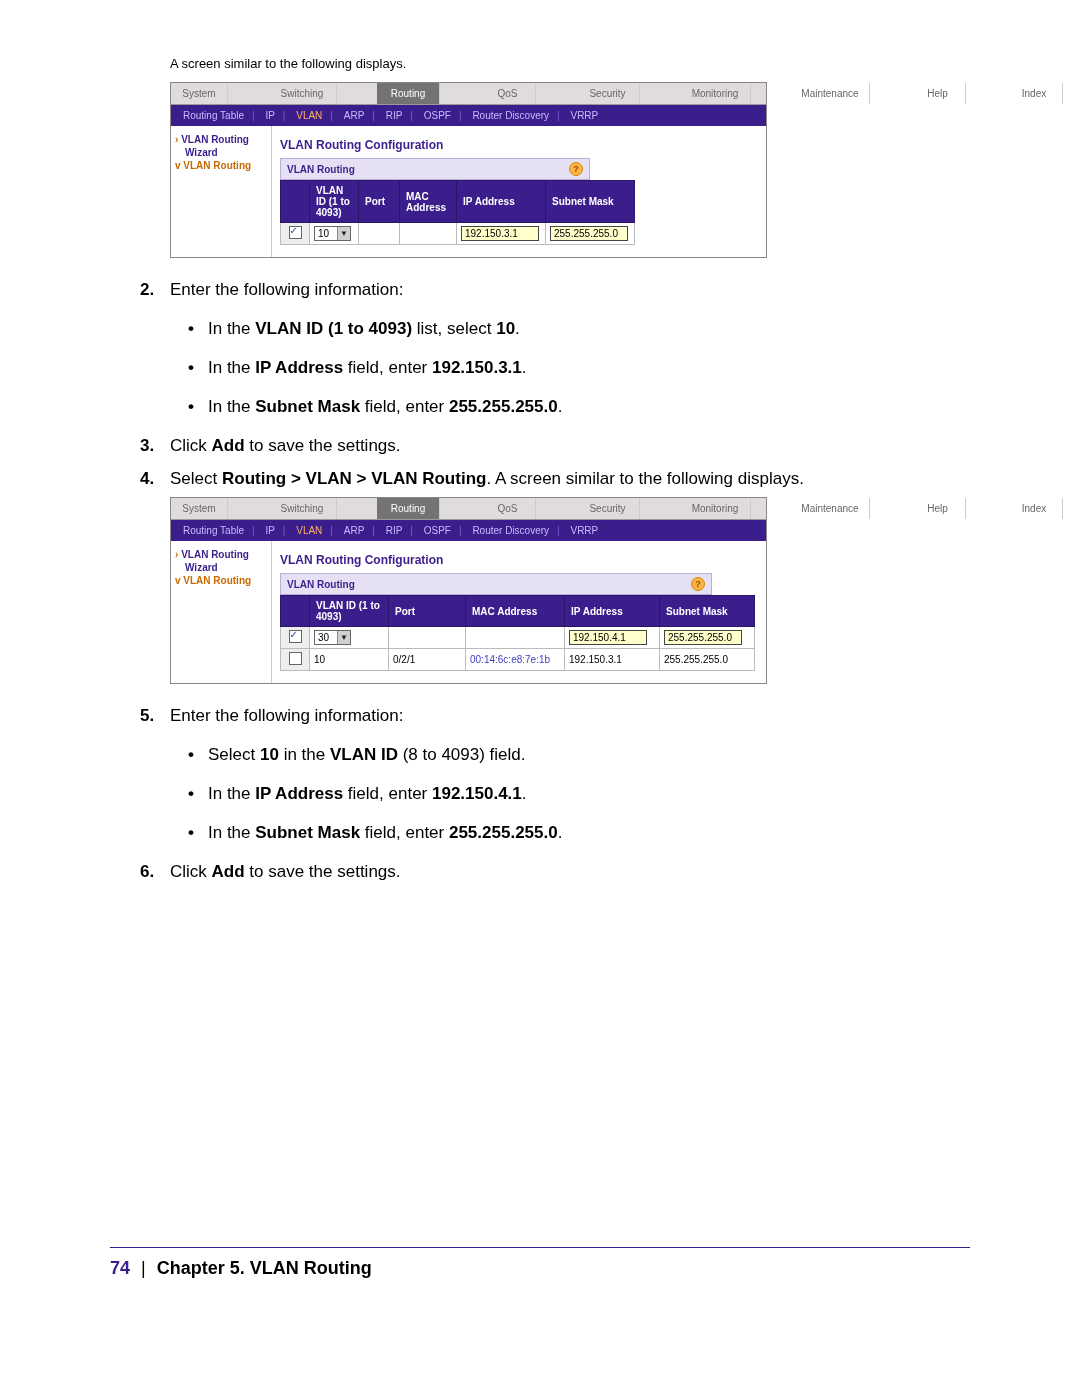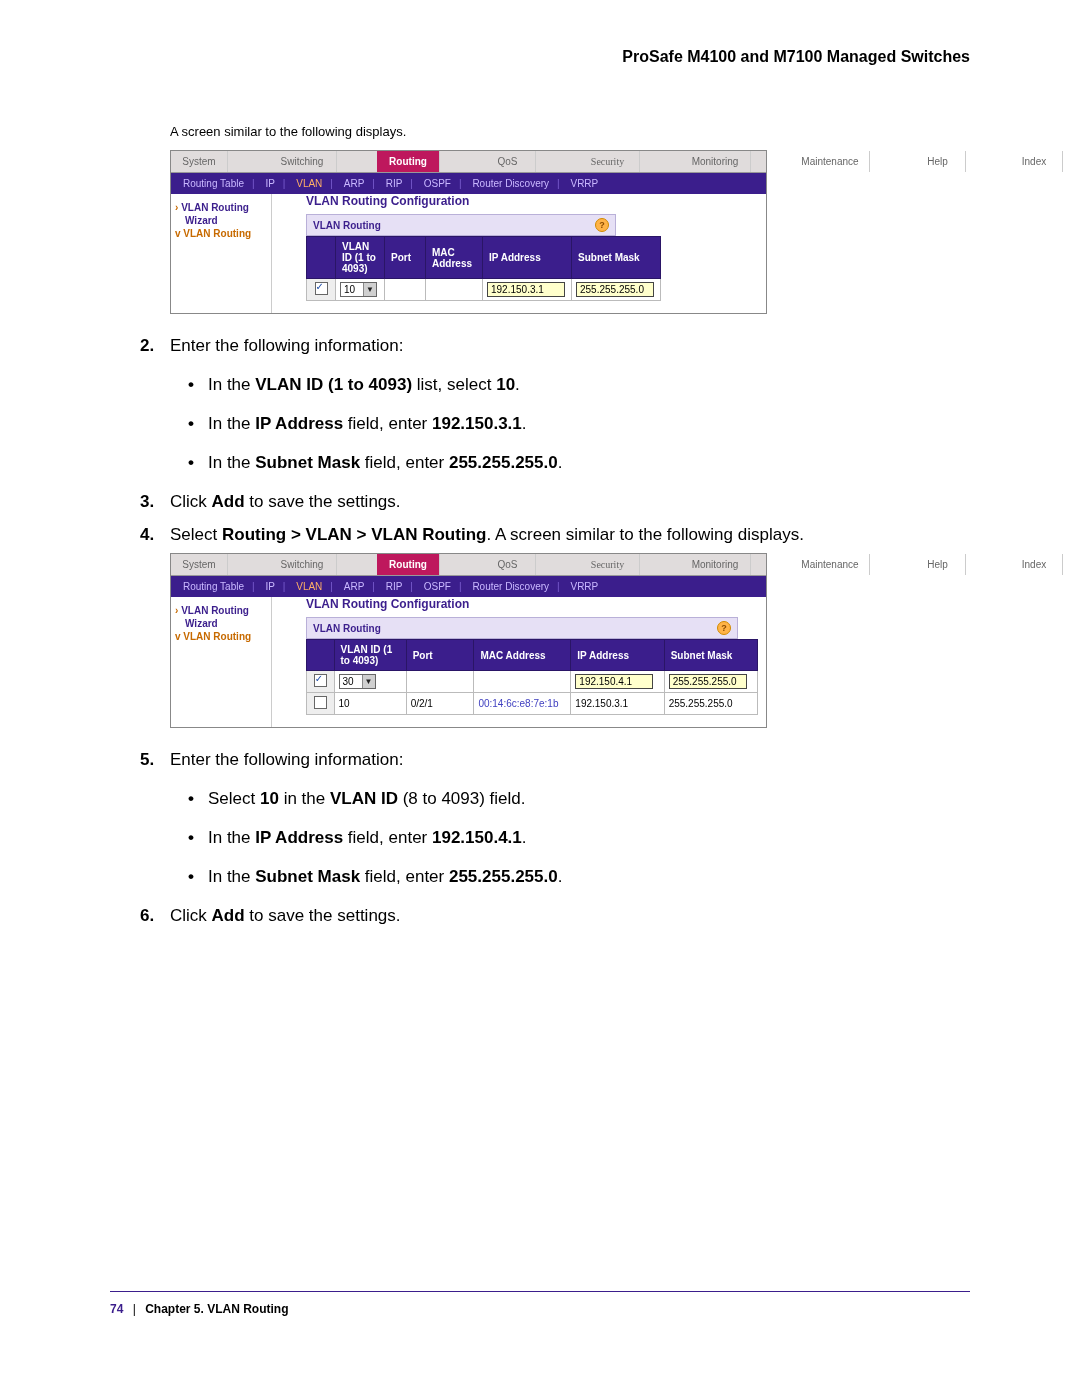--- a/index.html
+++ b/index.html
@@ -45,30 +45,30 @@
     gap: 40px;
   }
   .tab {
     padding: 5px 0;
     text-align: center;
     color: #666;
     border-right: 1px solid #ccc;
     flex: 0 0 auto;
   }
   .tab.active {
-    background: #be185d;
+    background: #737373;
     color: #fff;
-    font-weight: bold;
+    font-weight: normal;
     text-align: center;
   }
   .tab-system { width: 56px; }
   .tab-switching { width: 68px; }
   .tab-routing { width: 62px; }
   .tab-qos { width: 55px; }
-  .tab-security { width: 63px; font-family: Liberation Serif, serif; }
+  .tab-security { width: 63px; }
   .tab-monitoring { width: 70px; }
   .tab-maintenance { width: 78px; }
   .tab-help { width: 55px; }
   .tab-index { width: 56px; }
   .submenu {
     background: #3b1e8c;
     color: #c9b8ff;
     font-size: 10px;
     padding: 5px 8px;
   }
@@ -85,21 +85,21 @@
     font-size: 10px;
     color: #3b1e8c;
   }
   .side-item {
     font-weight: bold;
     padding: 2px 0;
   }
   .side-indent { padding-left: 10px; font-weight: bold; }
   .side-sel { color: #c76a00; font-weight: bold; }
   .side-arrow { color: #c76a00; }
-  .content { flex: 1; padding: 0 8px 12px 8px; margin-left: 26px; }
+  .content { flex: 1; padding: 12px 8px 12px 8px; }
   .panel-title {
     color: #3b1e8c;
     font-weight: bold;
     font-size: 12px;
     margin-bottom: 6px;
   }
   .panel-bar {
     background: #e6e0f5;
     border: 1px solid #b9b0d8;
     padding: 3px 6px;
@@ -211,33 +211,32 @@
     position: absolute;
     left: 0;
     font-weight: bold;
   }
   b { font-weight: bold; }
 
   .footer-rule {
     border-top: 1px solid #3b1e8c;
     margin-top: 360px;
     padding-top: 10px;
-    font-size: 12px;
+    font-size: 18px;
   }
   .footer-rule .pg { color: #3b1e8c; font-weight: bold; }
   .footer-rule .sep { margin: 0 6px; }
 
   
   .panel-bar.wide { width: 418px; }
 </style>
 </head>
 <body>
 
 <div class="page">
-  <div class="header-right">ProSafe M4100 and M7100 Managed Switches</div>
 
   <div class="body-text intro">A screen similar to the following displays.</div>
 
   <div class="screenshot">
     <div class="tabs">
       <div class="tab tab-system">System</div>
       <div class="tab tab-switching">Switching</div>
       <div class="tab tab-routing active">Routing</div>
       <div class="tab tab-qos">QoS</div>
       <div class="tab tab-security">Security</div>

